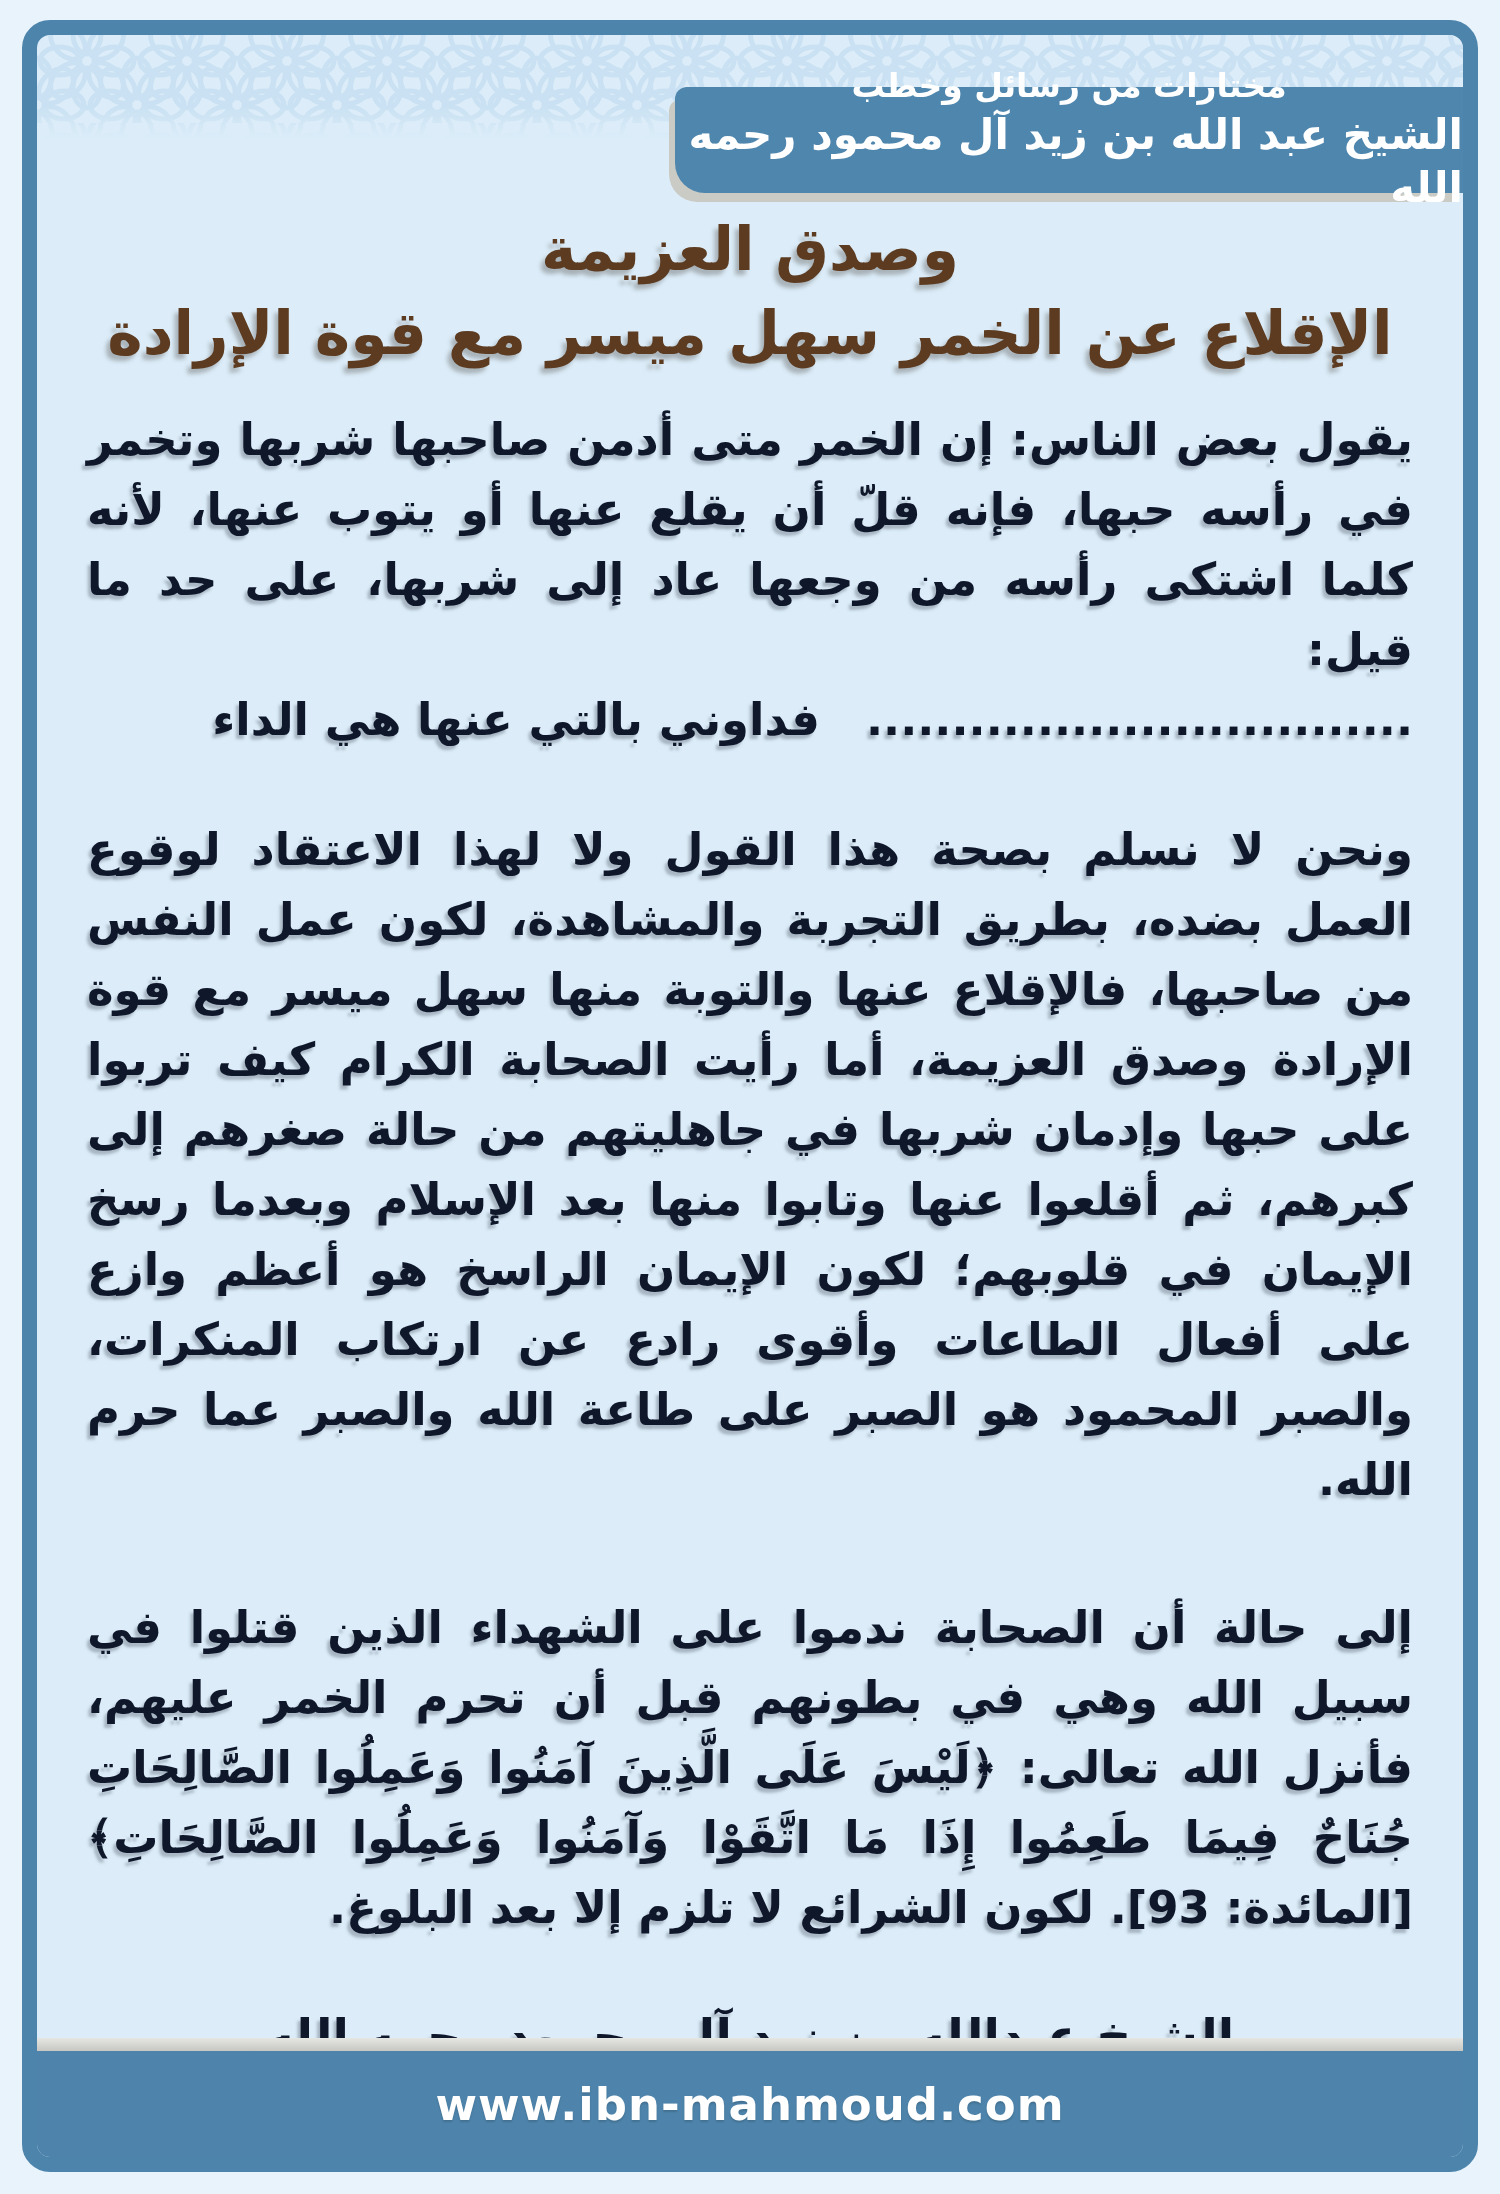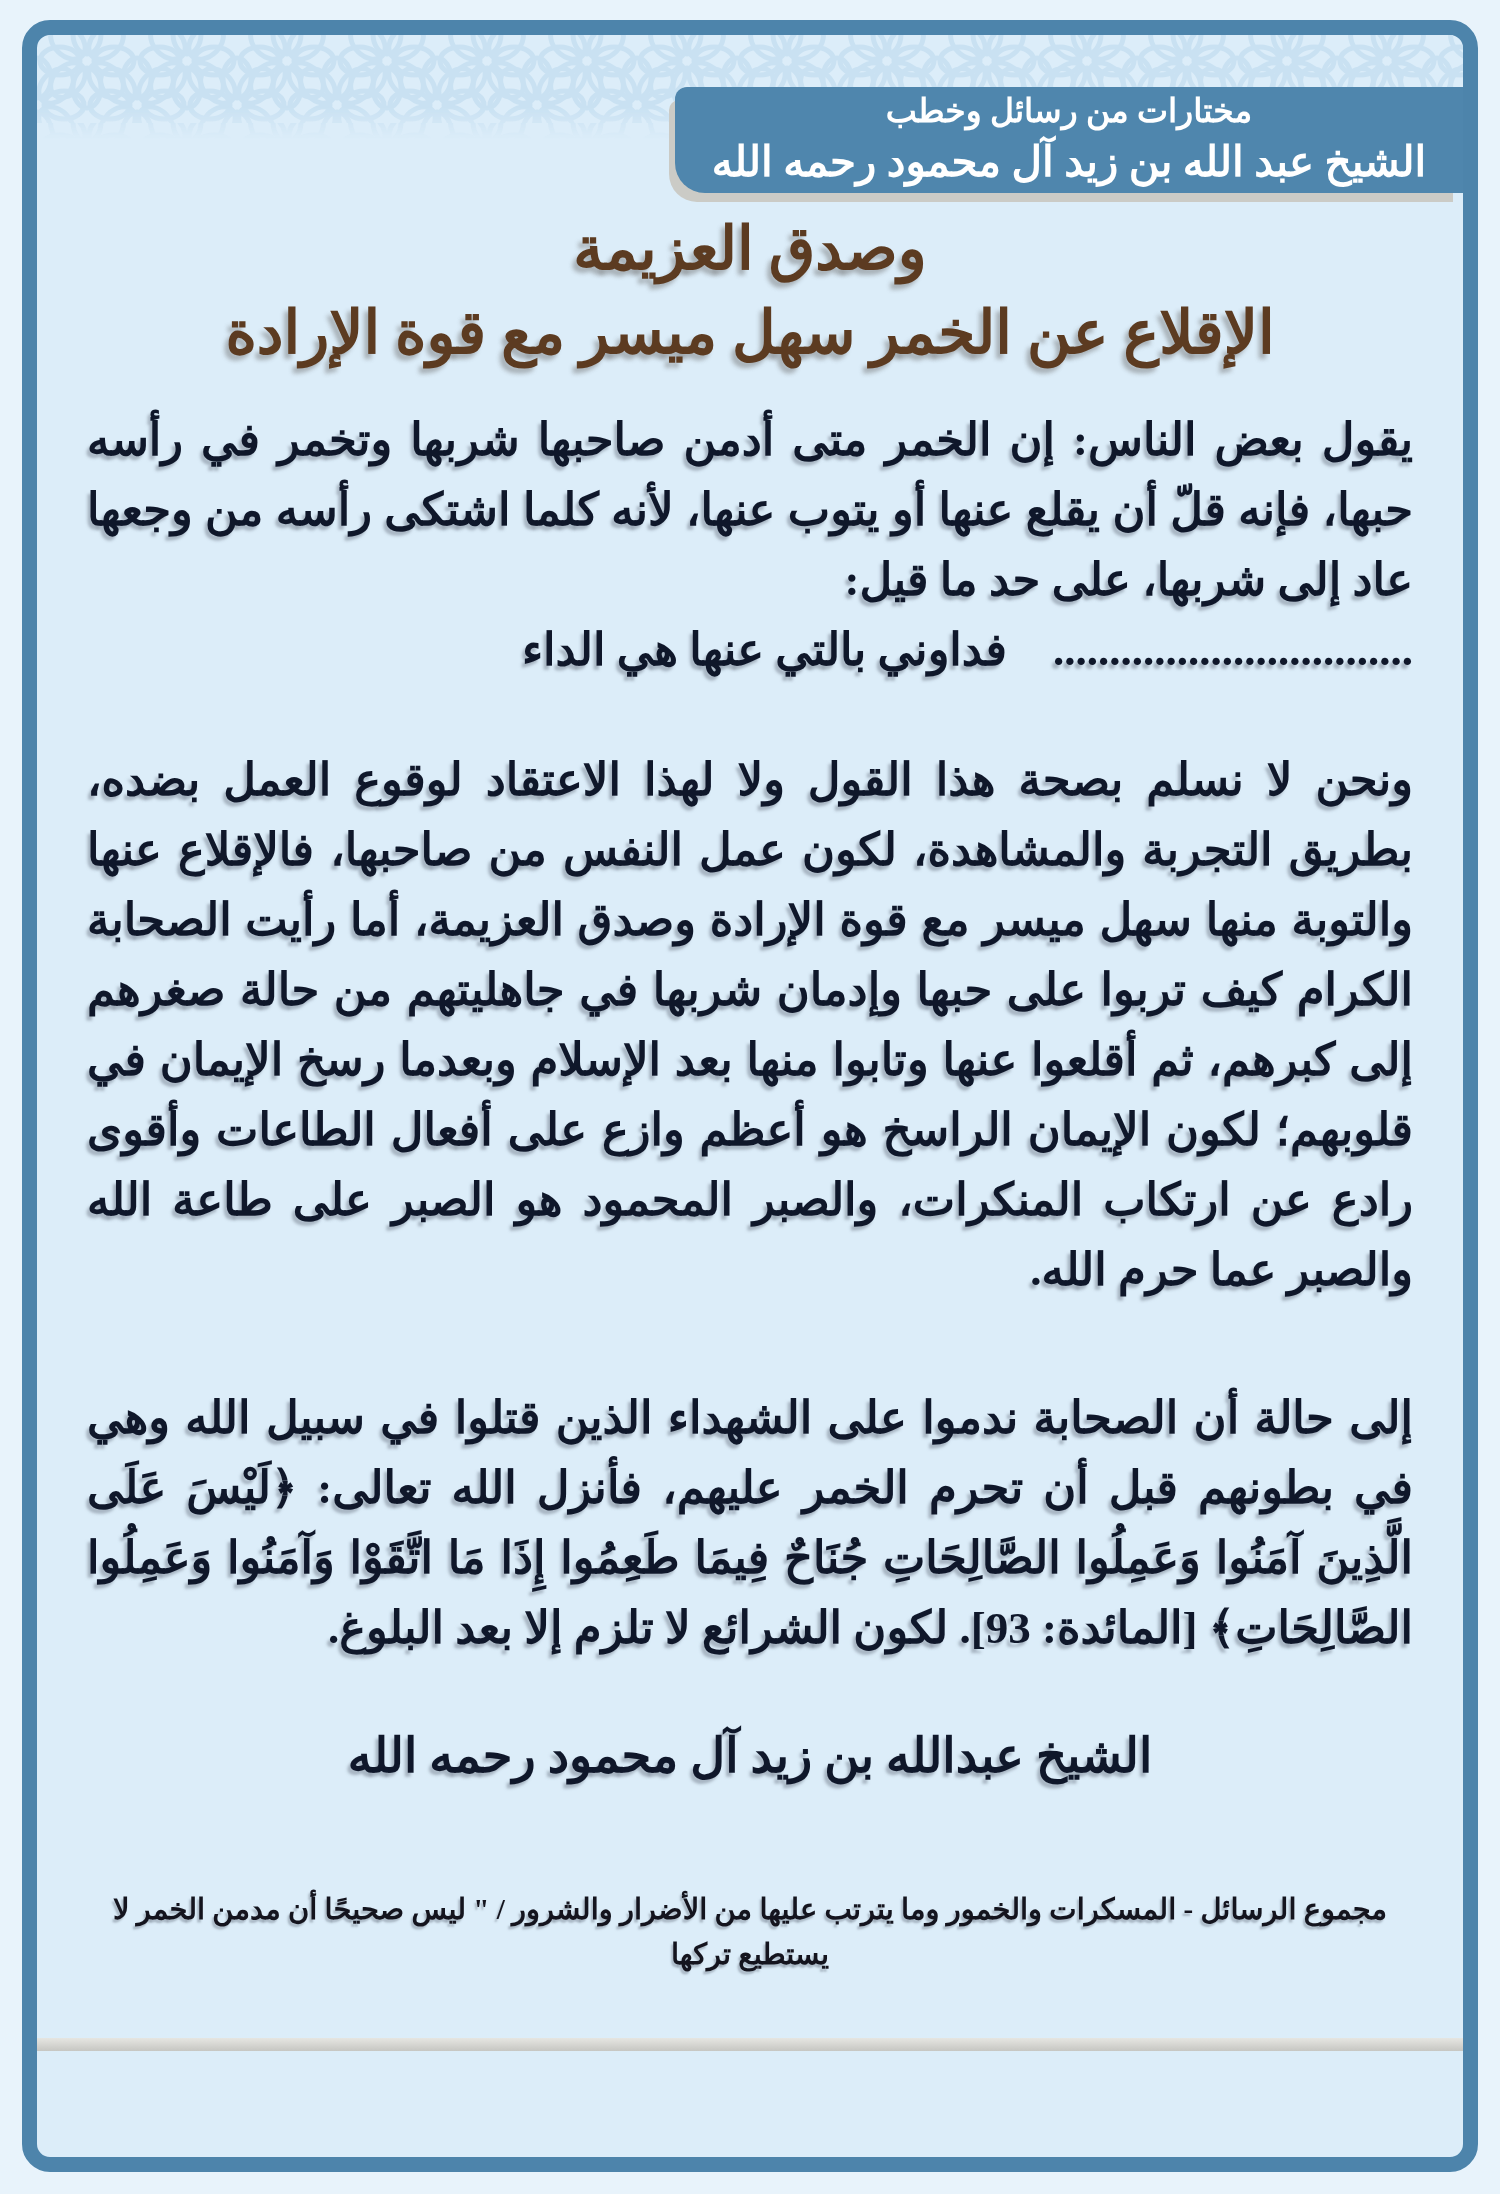--- a/index.html
+++ b/index.html
@@ -8,21 +8,20 @@
     width: 1500px;
     height: 2194px;
     background: #e8f3fb;
     font-family: "DejaVu Sans", sans-serif;
     overflow: hidden;
   }
   .page {
     position: relative;
     width: 1500px;
     height: 1783px;
-    font-family: Liberation Serif, serif;
   }
   .frame {
     position: absolute;
     left: 22px;
     top: 20px;
     width: 1426px;
     height: 2122px;
     border: 15px solid #4d84ab;
     border-radius: 28px;
     background: #dcedf9;
@@ -176,15 +175,18 @@
       <p>إلى حالة أن الصحابة ندموا على الشهداء الذين قتلوا في سبيل الله وهي في بطونهم قبل أن تحرم الخمر عليهم، فأنزل الله تعالى: ﴿لَيْسَ عَلَى الَّذِينَ آمَنُوا وَعَمِلُوا الصَّالِحَاتِ جُنَاحٌ فِيمَا طَعِمُوا إِذَا مَا اتَّقَوْا وَآمَنُوا وَعَمِلُوا الصَّالِحَاتِ﴾ [المائدة: 93]. لكون الشرائع لا تلزم إلا بعد البلوغ.</p>
       <div class="signature">الشيخ عبدالله بن زيد آل محمود رحمه الله</div>
     </div>
 
     <div class="footnote">
       <div>مجموع الرسائل - المسكرات والخمور وما يترتب عليها من الأضرار والشرور / " ليس صحيحًا أن مدمن الخمر لا يستطيع تركها</div>
 
     </div>
 
     <div class="footer-divider"></div>
+    <div class="footer-bar">
+      <span class="url">www.ibn-mahmoud.com</span>
+    </div>
 
   </div>
 </div>
 
 </body></html>

